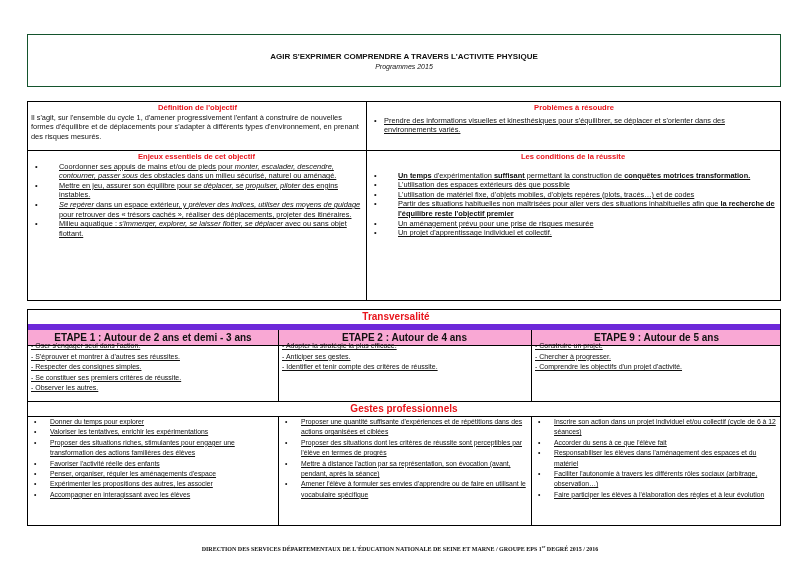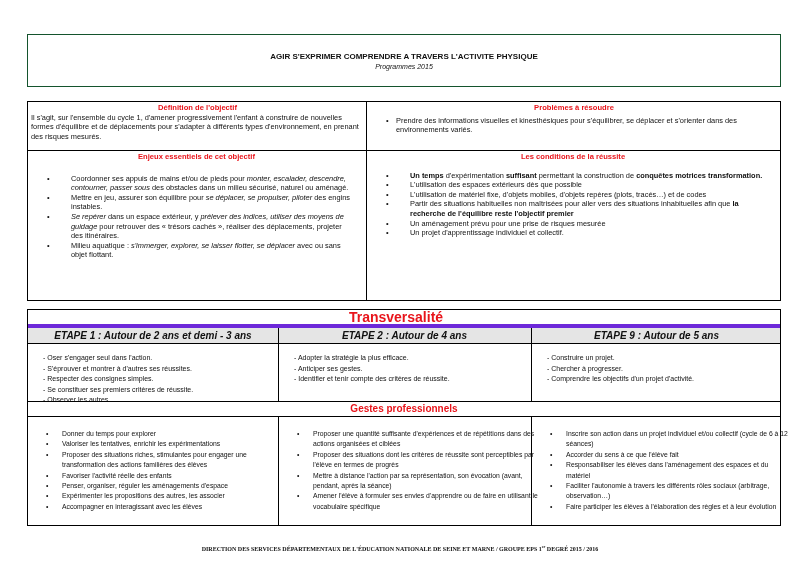--- a/index.html
+++ b/index.html
@@ -1,19 +1,19 @@
 <!DOCTYPE html>
 <html><head>
 <meta charset="utf-8">
 <style>
   html, body { margin: 0; padding: 0; background: #ffffff; }
   body { width: 800px; height: 566px; position: relative; overflow: hidden;
          font-family: "Liberation Sans", sans-serif; color: #111; }
   .red { color: #e8141b; font-weight: bold; }
-  ul { margin: 12px; padding: 0; list-style: none; }
+  ul { margin: 0; padding: 0; list-style: none; text-decoration: underline; }
 
   
   #hdr { position: absolute; left: 27px; top: 34px; width: 754px; height: 53px;
          border: 1px solid #14532d; box-sizing: border-box; }
   #hdr .title { position: absolute; top: 17px; left: 0; right: 0; text-align: center;
                 font-size: 8px; font-weight: bold; }
   #hdr .sub { position: absolute; top: 28px; left: 0; right: 0; text-align: center;
               font-size: 7px; font-style: italic; }
   #hdr .fiche { position: absolute; top: 37px; left: 0; right: 0; height: 15px;
                 border-top: 1px solid #000; font-size: 10.5px; font-weight: bold;
@@ -28,23 +28,23 @@
   .cell .head { text-align: center; font-size: 7.6px; }
   .bul li { position: relative; padding-left: 30px; }
   .bul li::before { content: "\2022"; position: absolute; left: 6px; top: 0; }
   .bul2 li { position: relative; padding-left: 14px; }
   .bul2 li::before { content: "\2022"; position: absolute; left: 4px; top: 0; }
 
   
   #t2 { position: absolute; left: 27px; top: 309px; width: 754px; height: 217px;
         border: 1px solid #000; box-sizing: border-box; }
   #t2 .transv { position: absolute; left: 0; right: 16px; top: 0; height: 14px;
-                text-align: center; font-size: 14px; line-height: 14px; }
+                text-align: center; font-size: 10px; line-height: 14px; }
   #t2 .etapes { position: absolute; left: 0; right: 0; top: 14px; height: 15px;
-                background: #e5e5e5; border-top: 4px solid #6d28d9; border-bottom: 1px solid #000; font-style: italic; }
+                background: #f9a8d4; border-top: 6px solid #6d28d9; border-bottom: 1px solid #000; }
   .etape { position: absolute; top: 0; height: 15px; text-align: center;
            font-size: 10px; font-weight: bold; line-height: 15px; }
   .c1 { left: 0; width: 250px; }
   .c2 { left: 250px; width: 253px; }
   .c3 { left: 503px; width: 251px; }
   .vl { position: absolute; border-left: 1px solid #000; }
   .dash { position: absolute; top: 31px; font-size: 7px; line-height: 10.5px; }
   .dash li { padding-left: 1px; }
   #t2 .gestes-row { position: absolute; left: 0; right: 0; top: 91px; height: 14px;
                     border-top: 1px solid #000; border-bottom: 1px solid #000;

